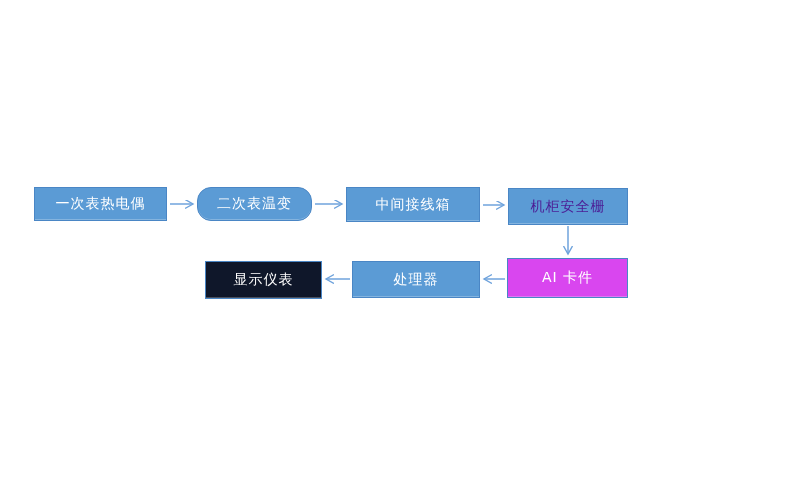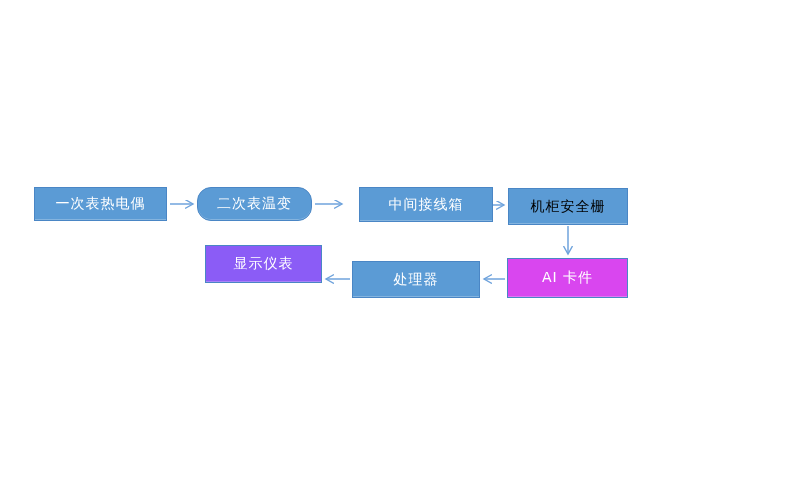--- a/index.html
+++ b/index.html
@@ -59,19 +59,19 @@
       <line x1="170" y1="204" x2="193" y2="204" stroke="#6FA3DC" stroke-width="1.5" marker-end="url(#ah)"></line>
       <line x1="315" y1="204" x2="342" y2="204" stroke="#6FA3DC" stroke-width="1.5" marker-end="url(#ah)"></line>
       <line x1="483" y1="205" x2="504" y2="205" stroke="#6FA3DC" stroke-width="1.5" marker-end="url(#ah)"></line>
       <line x1="568" y1="226" x2="568" y2="254" stroke="#6FA3DC" stroke-width="1.5" marker-end="url(#ah)"></line>
       <line x1="505" y1="279" x2="484" y2="279" stroke="#6FA3DC" stroke-width="1.5" marker-end="url(#ah)"></line>
       <line x1="350" y1="279" x2="326" y2="279" stroke="#6FA3DC" stroke-width="1.5" marker-end="url(#ah)"></line>
     </svg>
   <div id="node-layer">
       <div class="node" style="left: 34px; top: 187px; width: 133px; height: 34px; background: rgb(91, 155, 213); border-color: rgb(74, 134, 197); color: rgb(255, 255, 255);">一次表热电偶</div>
       <div class="node" style="left: 197px; top: 187px; width: 115px; height: 34px; background: rgb(91, 155, 213); border-color: rgb(74, 134, 197); color: rgb(255, 255, 255); border-radius: 14px;">二次表温变</div>
-      <div class="node" style="left: 359px; top: 187px; width: 134px; height: 35px; background: rgb(91, 155, 213); border-color: rgb(74, 134, 197); color: rgb(255, 255, 255);">中间接线箱</div>
-      <div class="node" style="left: 508px; top: 188px; width: 120px; height: 37px; background: rgb(91, 155, 213); border-color: rgb(74, 134, 197); color: #000000;">机柜安全栅</div>
+      <div class="node" style="left: 346px; top: 187px; width: 134px; height: 35px; background: rgb(91, 155, 213); border-color: rgb(74, 134, 197); color: rgb(255, 255, 255);">中间接线箱</div>
+      <div class="node" style="left: 508px; top: 188px; width: 120px; height: 37px; background: rgb(91, 155, 213); border-color: rgb(74, 134, 197); color: #4c1d95;">机柜安全栅</div>
       <div class="node" style="left: 507px; top: 258px; width: 121px; height: 40px; background: #d946ef; border-color: rgb(74, 134, 197); color: rgb(255, 255, 255);">AI 卡件</div>
       <div class="node" style="left: 352px; top: 261px; width: 128px; height: 37px; background: rgb(91, 155, 213); border-color: rgb(74, 134, 197); color: rgb(255, 255, 255);">处理器</div>
-      <div class="node" style="left: 205px; top: 245px; width: 117px; height: 38px; background: #8b5cf6; border-color: rgb(74, 134, 197); color: rgb(255, 255, 255);">显示仪表</div>
+      <div class="node" style="left: 205px; top: 261px; width: 117px; height: 38px; background: #0f172a; border-color: rgb(74, 134, 197); color: rgb(255, 255, 255);">显示仪表</div>
     </div>
 </div>
 
 </body></html>

